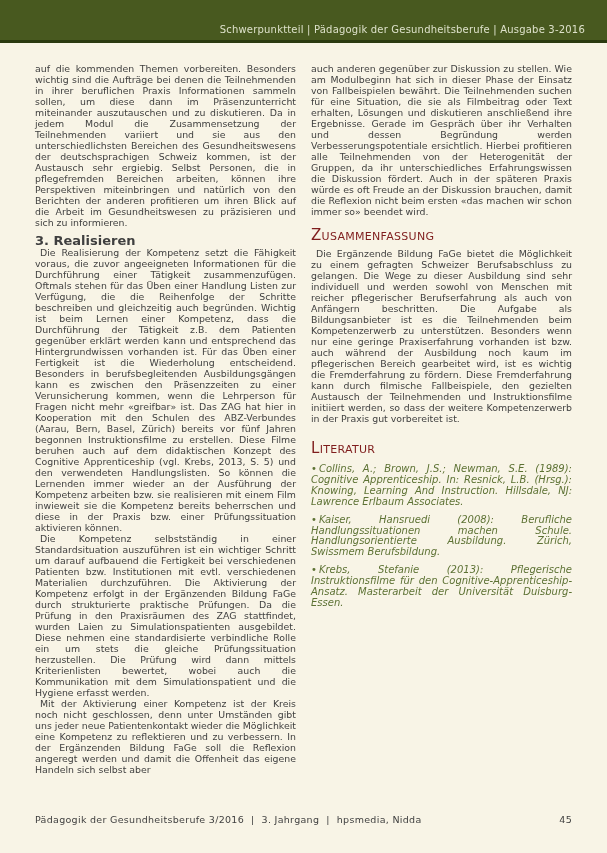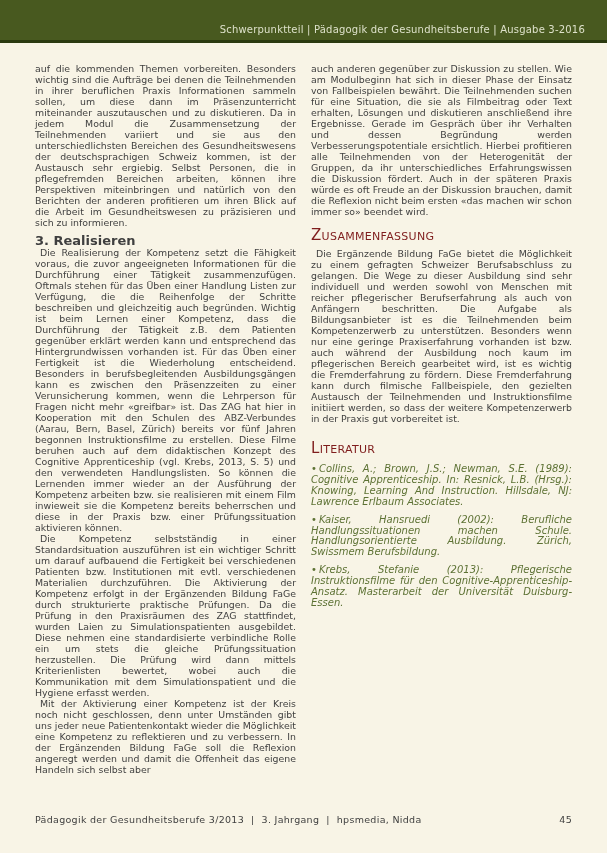--- a/index.html
+++ b/index.html
@@ -115,27 +115,27 @@
     <div class="col">
       <p class="body-text">auch anderen gegenüber zur Diskussion zu stellen. Wie am Modulbeginn hat sich in dieser Phase der Einsatz von Fallbeispielen bewährt. Die Teilnehmenden suchen für eine Situation, die sie als Filmbeitrag oder Text erhalten, Lösungen und diskutieren anschließend ihre Ergebnisse. Gerade im Gespräch über ihr Verhalten und dessen Begründung werden Verbesserungspotentiale ersichtlich. Hierbei profitieren alle Teilnehmenden von der Heterogenität der Gruppen, da ihr unterschiedliches Erfahrungswissen die Diskussion fördert. Auch in der späteren Praxis würde es oft Freude an der Diskussion brauchen, damit die Reflexion nicht beim ersten «das machen wir schon immer so» beendet wird.</p>
 
       <h2 class="caps-heading">Zusammenfassung</h2>
       <p class="body-text indent">Die Ergänzende Bildung FaGe bietet die Möglichkeit zu einem gefragten Schweizer Berufsabschluss zu gelangen. Die Wege zu dieser Ausbildung sind sehr individuell und werden sowohl von Menschen mit reicher pflegerischer Berufserfahrung als auch von Anfängern beschritten. Die Aufgabe als Bildungsanbieter ist es die Teilnehmenden beim Kompetenzerwerb zu unterstützen. Besonders wenn nur eine geringe Praxiserfahrung vorhanden ist bzw. auch während der Ausbildung noch kaum im pflegerischen Bereich gearbeitet wird, ist es wichtig die Fremderfahrung zu fördern. Diese Fremderfahrung kann durch filmische Fallbeispiele, den gezielten Austausch der Teilnehmenden und Instruktionsfilme initiiert werden, so dass der weitere Kompetenzerwerb in der Praxis gut vorbereitet ist.</p>
 
       <h2 class="caps-heading lit-heading">Literatur</h2>
 
       <p class="reference"><span class="ref-bullet">•</span><span>Collins, A.; Brown, J.S.; Newman, S.E. (1989): Cognitive Apprenticeship. In: Resnick, L.B. (Hrsg.): Knowing, Learning And Instruction. Hillsdale, NJ: Lawrence Erlbaum Associates.</span></p>
 
-      <p class="reference"><span class="ref-bullet">•</span><span>Kaiser, Hansruedi (2002): Berufliche Handlungssituationen machen Schule. Handlungsorientierte Ausbildung. Zürich, Swissmem Berufsbildung.</span></p>
+      <p class="reference"><span class="ref-bullet">•</span><span>Kaiser, Hansruedi (2008): Berufliche Handlungssituationen machen Schule. Handlungsorientierte Ausbildung. Zürich, Swissmem Berufsbildung.</span></p>
 
       <p class="reference"><span class="ref-bullet">•</span><span>Krebs, Stefanie (2013): Pflegerische Instruktionsfilme für den Cognitive-Apprenticeship-Ansatz. Masterarbeit der Universität Duisburg-Essen.</span></p>
     </div>
 
   </main>
 
   <footer class="pagefooter">
     <div class="footer-left">
-      <span>Pädagogik der Gesundheitsberufe 3/2013</span><span class="pipe">|</span><span>3. Jahrgang</span><span class="pipe">|</span><span>hpsmedia, Nidda</span>
+      <span>Pädagogik der Gesundheitsberufe 3/2016</span><span class="pipe">|</span><span>3. Jahrgang</span><span class="pipe">|</span><span>hpsmedia, Nidda</span>
     </div>
     <span class="pagenum">45</span>
   </footer>
 
 </div>
 
 </body></html>

